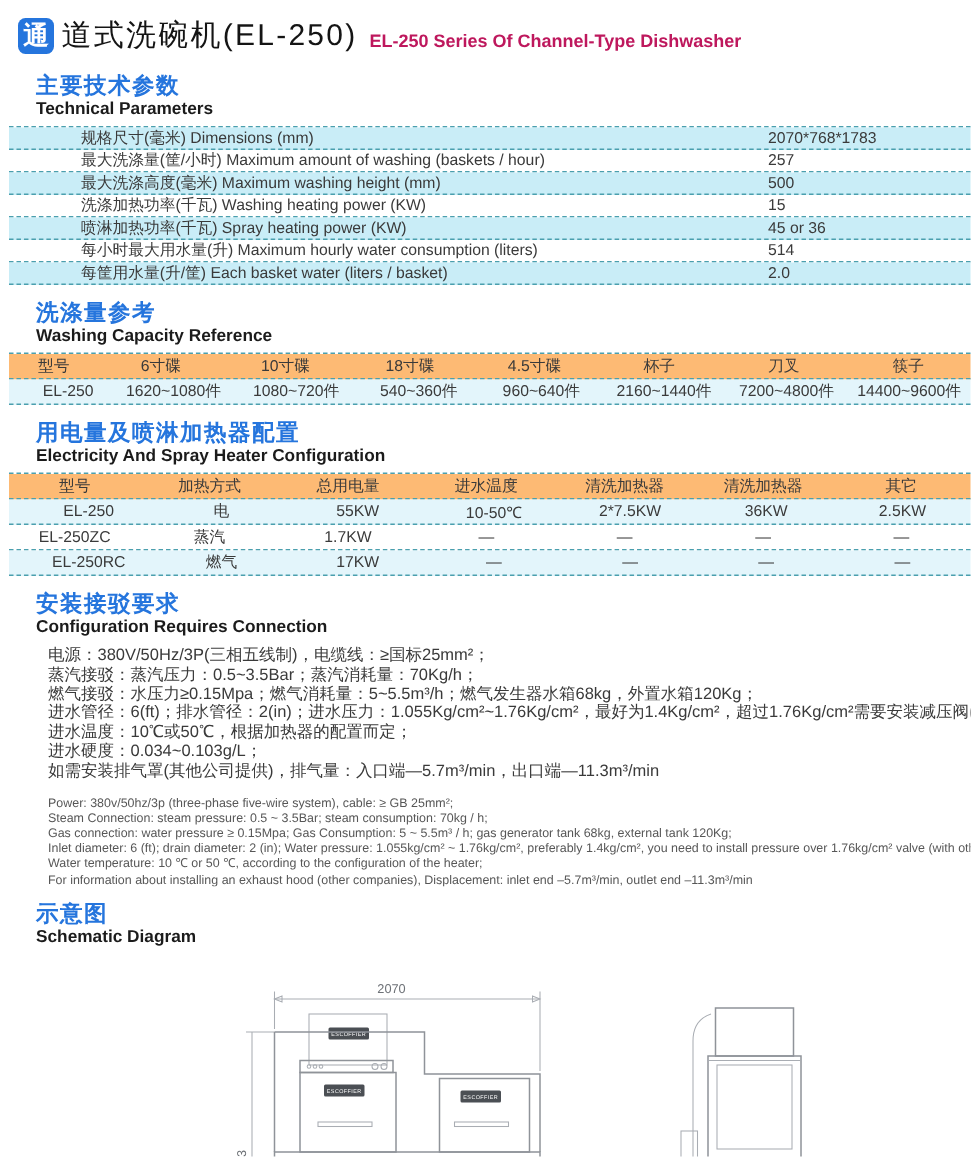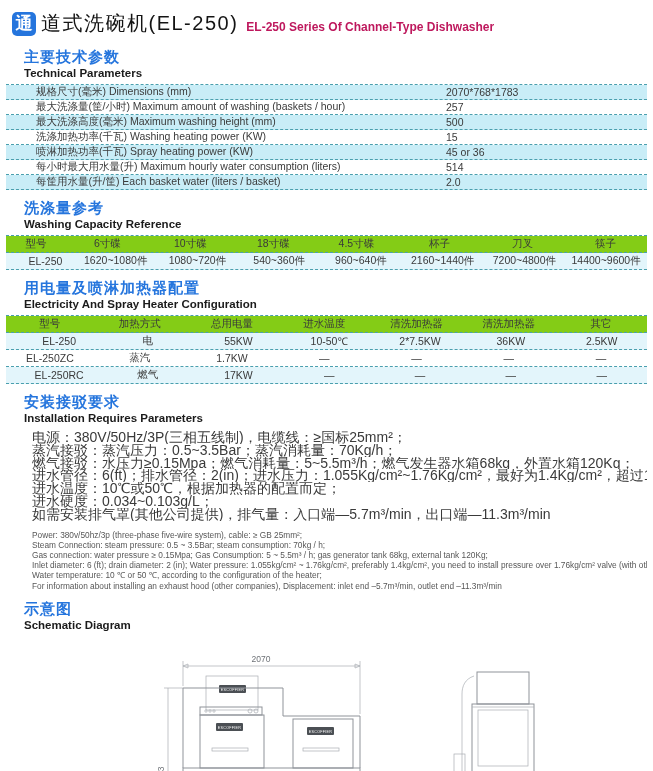--- a/index.html
+++ b/index.html
@@ -26,41 +26,41 @@
 
   
   .sec { display: flex; align-items: baseline; margin: 9px 0 5px 6px; flex-direction: column; }
   .sec-cn { color: #2575dd; font-size: 15px; font-weight: bold; letter-spacing: 1px; }
   .sec-en { color: #1b1b1b; font-size: 11.5px; font-weight: bold; margin-left: 12px; }
 
   
   .spec { border-top: 1px dashed #4a9fae; }
   .spec-row {
     display: flex; align-items: center; height: 15px;
-    font-size: 10.5px; border-bottom: 1px dashed #4a9fae;
+    font-size: 10.5px; border-bottom: 1px dashed #4a9fae; padding-left: 18px;
   }
   .spec-row.alt { background: #c9edf7; }
   .spec-label { flex: 0 0 440px; padding-left: 30px; white-space: nowrap; overflow: hidden; }
-  .spec-value { flex: 1; }
+  .spec-value { flex: 1; margin-left: 48px; }
 
   
   .grid { border-top: 1px dashed #4a9fae; }
   .grid-row {
     display: flex; align-items: center; height: 17px;
     font-size: 10.5px; text-align: center;
     border-bottom: 1px dashed #4a9fae;
   }
   .grid-row > div { flex: 1; white-space: nowrap; overflow: hidden; }
-  .grid-row.head { background: #84cc16; align-items: center; }
+  .grid-row.head { background: #fdba74; align-items: center; }
   .grid-row.tint { background: #e3f5fb; padding-left: 10px; }
   .cap .c0 { flex: 0.72; }
   .ele .c0 { flex: 0.95; }
 
   
-  .cn-text { margin: 7px 0 0 26px; font-size: 14px; line-height: 12.8px; color: #3a3a3a; }
+  .cn-text { margin: 7px 0 0 26px; font-size: 11px; line-height: 12.8px; color: #3a3a3a; }
   .en-text { margin: 9px 0 0 26px; font-size: 8.3px; line-height: 10.2px; color: #575757; }
   .cn-text div, .en-text div { white-space: nowrap; overflow: hidden; }
 
   
   .schematic { display: block; margin-top: 2px; }
   .draw { stroke: #8f9399; stroke-width: 1; fill: none; }
   .thin { stroke: #a9adb3; stroke-width: 0.7; fill: none; }
   .dimtxt { fill: #6e7277; font-size: 8.5px; font-family: "Liberation Sans", sans-serif; }
   .brandbox { fill: #4b4f54; stroke: none; }
   .brandtxt { fill: #ffffff; font-size: 3.6px; letter-spacing: 0.3px; font-family: "Liberation Sans", sans-serif; }
@@ -179,21 +179,21 @@
       <div>17KW</div>
       <div>—</div>
       <div>—</div>
       <div>—</div>
       <div>—</div>
     </div>
   </div>
 
   <div class="sec">
     <span class="sec-cn">安装接驳要求</span>
-    <span class="sec-en">Installation Requires Parameters</span>
+    <span class="sec-en">Configuration Requires Connection</span>
   </div>
 
   <div class="cn-text">
     <div>电源：380V/50Hz/3P(三相五线制)，电缆线：≥国标25mm²；</div>
     <div>蒸汽接驳：蒸汽压力：0.5~3.5Bar；蒸汽消耗量：70Kg/h；</div>
     <div>燃气接驳：水压力≥0.15Mpa；燃气消耗量：5~5.5m³/h；燃气发生器水箱68kg，外置水箱120Kg；</div>
     <div>进水管径：6(ft)；排水管径：2(in)；进水压力：1.055Kg/cm²~1.76Kg/cm²，最好为1.4Kg/cm²，超过1.76Kg/cm²需要安装减压阀(有其他公司提供)；</div>
     <div>进水温度：10℃或50℃，根据加热器的配置而定；</div>
     <div>进水硬度：0.034~0.103g/L；</div>
     <div>如需安装排气罩(其他公司提供)，排气量：入口端—5.7m³/min，出口端—11.3m³/min</div>

